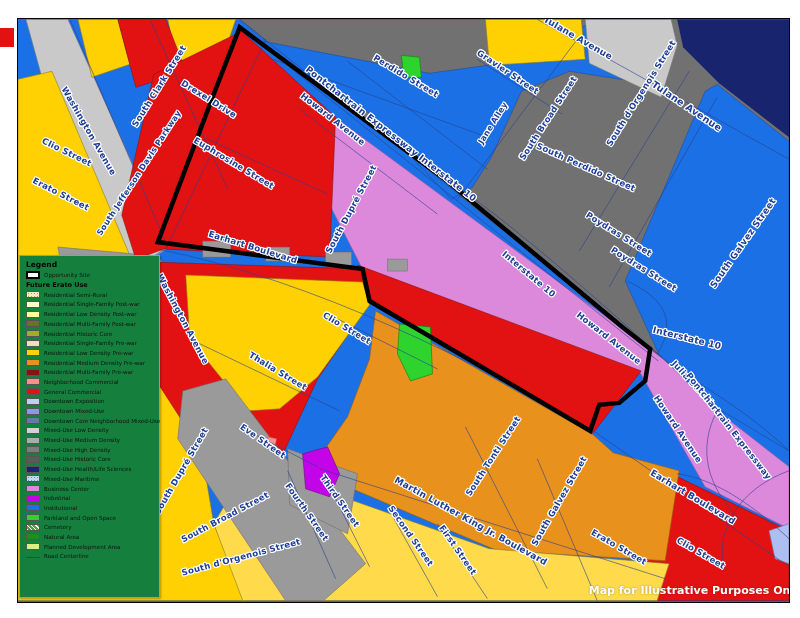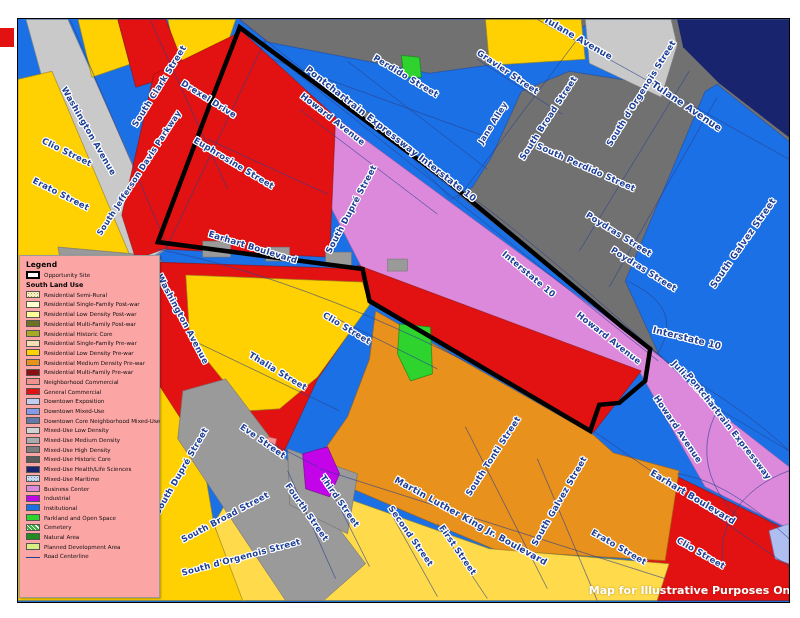--- a/index.html
+++ b/index.html
@@ -8,21 +8,21 @@
   #map-frame{position:absolute;left:17px;top:18px;width:771px;height:583px;border:1px solid #000;
     overflow:hidden;background:#1a70e4;}
   #map-svg{position:absolute;left:0;top:0;}
   .slabel{position:absolute;font-weight:bold;color:#1d3e96;white-space:nowrap;letter-spacing:.3px;
     text-shadow:-1px -1px 0 #fff,1px -1px 0 #fff,-1px 1px 0 #fff,1px 1px 0 #fff,0 1px 0 #fff,0 -1px 0 #fff,1px 0 0 #fff,-1px 0 0 #fff;
     pointer-events:none;}
   #map-note{position:absolute;left:677px;top:565px;transform:translate(-50%,0);color:#ffffff;
     font-weight:bold;font-size:11px;white-space:nowrap;text-shadow:0 0 2px rgba(0,0,0,.35);}
   #red-fleck{position:absolute;left:0;top:28px;width:14px;height:19px;background:#e31212;}
   
-  #legend{position:absolute;left:1px;top:236px;width:141px;height:343px;background:#fca5a5;
+  #legend{position:absolute;left:1px;top:236px;width:141px;height:343px;background:#15803d;
     border:1px solid #9a9a9a;box-shadow:1px 1px 2px rgba(0,0,0,.3);padding:4px 0 0 6px;box-sizing:border-box;}
   #legend-title{font-size:7.5px;font-weight:bold;color:#000;margin-bottom:2px;}
   #legend-section{font-size:6.5px;font-weight:bold;color:#000;margin:2px 0 1px 0;}
   .lrow{display:flex;align-items:center;gap:4px;margin:1.5px 0;height:8.2px;}
   .lrow .sw{width:14px;height:7px;border:0.5px solid #555;flex:0 0 auto;box-sizing:border-box;}
   .lrow .lbl{font-size:5.6px;color:#111;white-space:nowrap;}
   .sw.opportunity{background:#fff;border:2.5px solid #000;height:8px;}
   .sw.speckle-tan{background-image:radial-gradient(#b8a43c .7px,#f2ecc0 .7px);background-size:3px 3px;background-color:#f2ecc0;}
   .sw.speckle-blue{background-image:radial-gradient(#6d8fc0 .7px,#c5d7ec .7px);background-size:3px 3px;background-color:#c5d7ec;}
   .sw.hatch{background:repeating-linear-gradient(45deg,#ffffff 0 1px,#3fae3f 1px 3px);}
@@ -180,21 +180,21 @@
       </div>
 
     <div id="map-note">Map for Illustrative Purposes Only</div>
 
     <div id="legend">
       <div id="legend-title">Legend</div>
       <div class="lrow">
         <span class="sw opportunity"></span>
         <span class="lbl">Opportunity Site</span>
       </div>
-      <div id="legend-section">South Land Use</div>
+      <div id="legend-section">Future Erato Use</div>
       <div id="legend-items">
           <div class="lrow">
             <span class="sw speckle-tan"></span>
             <span class="lbl">Residential Semi-Rural</span>
           </div>
           <div class="lrow">
             <span class="sw" style="background: rgb(255, 255, 204);"></span>
             <span class="lbl">Residential Single-Family Post-war</span>
           </div>
           <div class="lrow">

